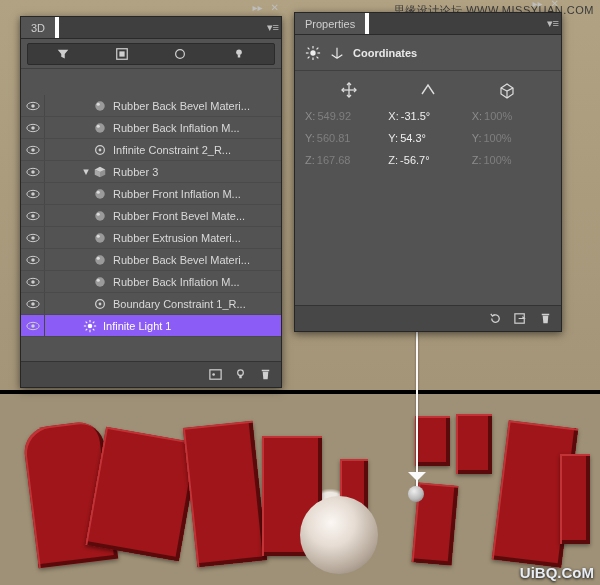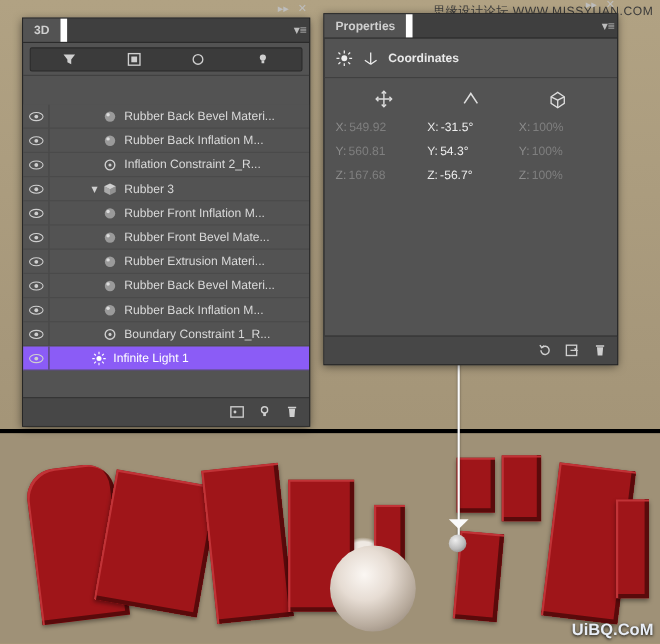--- a/index.html
+++ b/index.html
@@ -32,21 +32,21 @@
 
   .watermark-top { position:absolute; top:3px; right:6px; font-size:11px; color:#3a3a3a; letter-spacing:.5px;}
   .watermark-bottom { position:absolute; bottom:4px; right:6px; font-size:15px; font-weight:bold; color:#e8edf5; text-shadow:0 1px 3px #000; }
 
   .panel { position:absolute; background:#535353; color:#c9c9c9; font-size:11px; border:1px solid #262626; box-shadow:0 2px 8px rgba(0,0,0,.55); }
 
   .p3d { left:20px; top:16px; width:262px; height:372px; }
   .pprop { left:294px; top:12px; width:268px; height:320px; }
 
   .tabbar { height:22px; background:#3f3f3f; border-bottom:1px solid #2a2a2a; display:flex; align-items:stretch; }
-  .tab { padding:0 10px; line-height:22px; color:#cfcfcf; border-right:6px solid #ffffff; background:#535353;font-weight:bold; }
+  .tab { padding:0 10px; line-height:22px; color:#cfcfcf; border-right:4px solid #ffffff; background:#535353; }
   .tabbar .spacer { flex:1; }
   .flyout { width:16px; display:flex; align-items:center; justify-content:center; color:#bdbdbd; cursor:pointer; }
   .hdr-icons { position:absolute; right:2px; top:-15px; display:flex; gap:8px; color:#bdbdbd; font-size:10px;}
   .hdr-icons span { cursor:pointer; }
 
   .filter-row { height:30px; display:flex; align-items:center; gap:4px; padding:2px 6px; border-bottom:1px solid #404040; }
   .filter-box { flex:1; height:22px; background:#3b3b3b; border:1px solid #2b2b2b; border-radius:2px; display:flex; align-items:center; justify-content:space-around; padding:0 6px; }
   .fi { display:inline-flex; align-items:center; justify-content:center; width:16px; height:16px; color:#cfcfcf; }
 
   .layer-list { position:absolute; left:0; right:0; top:54px; bottom:26px; overflow:hidden; background:#535353;margin-top:24px; }
@@ -182,21 +182,21 @@
             <circle cx="8" cy="5" r="2" fill="#cfcfcf"></circle>
           </svg>
         </div>
         <div class="indent1"></div>
         <span class="type-ico">
           <svg viewBox="0 0 16 16" width="14" height="14">
             <circle cx="8" cy="8" r="5" fill="none" stroke="#cfcfcf" stroke-width="1.4"></circle>
             <circle cx="8" cy="8" r="1.6" fill="#cfcfcf"></circle>
           </svg>
         </span>
-        <span class="row-label">Inflation Constraint 2_R...</span>
+        <span class="row-label">Infinite Constraint 2_R...</span>
       </div>
       <div class="row">
         <div class="vis">
           <svg viewBox="0 0 16 10">
             <ellipse cx="8" cy="5" rx="7" ry="4.2" fill="none" stroke="#cfcfcf" stroke-width="1.1"></ellipse>
             <circle cx="8" cy="5" r="2" fill="#cfcfcf"></circle>
           </svg>
         </div>
         <div class="indent1b"></div>
         <span class="collapse-arrow">▾</span>

